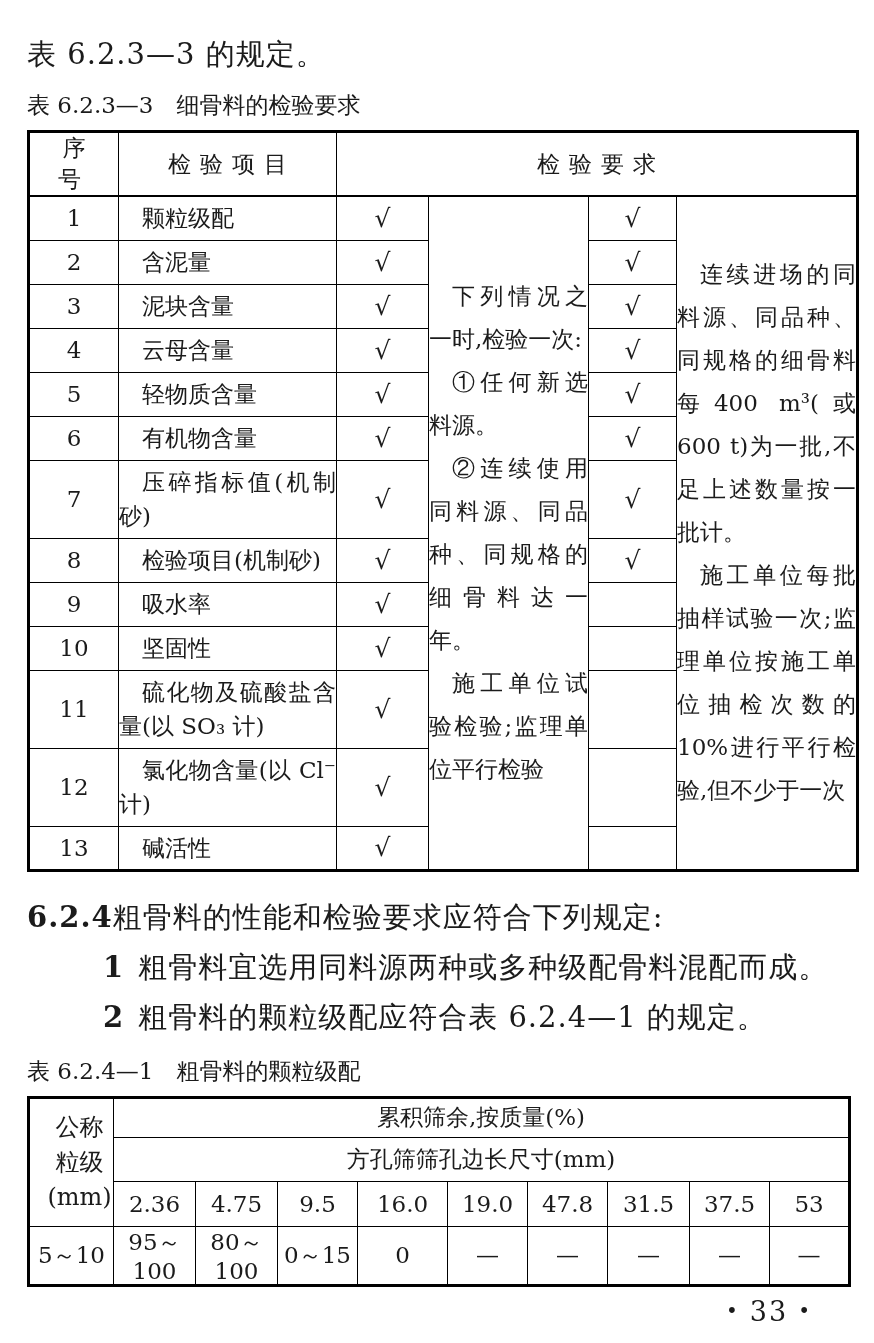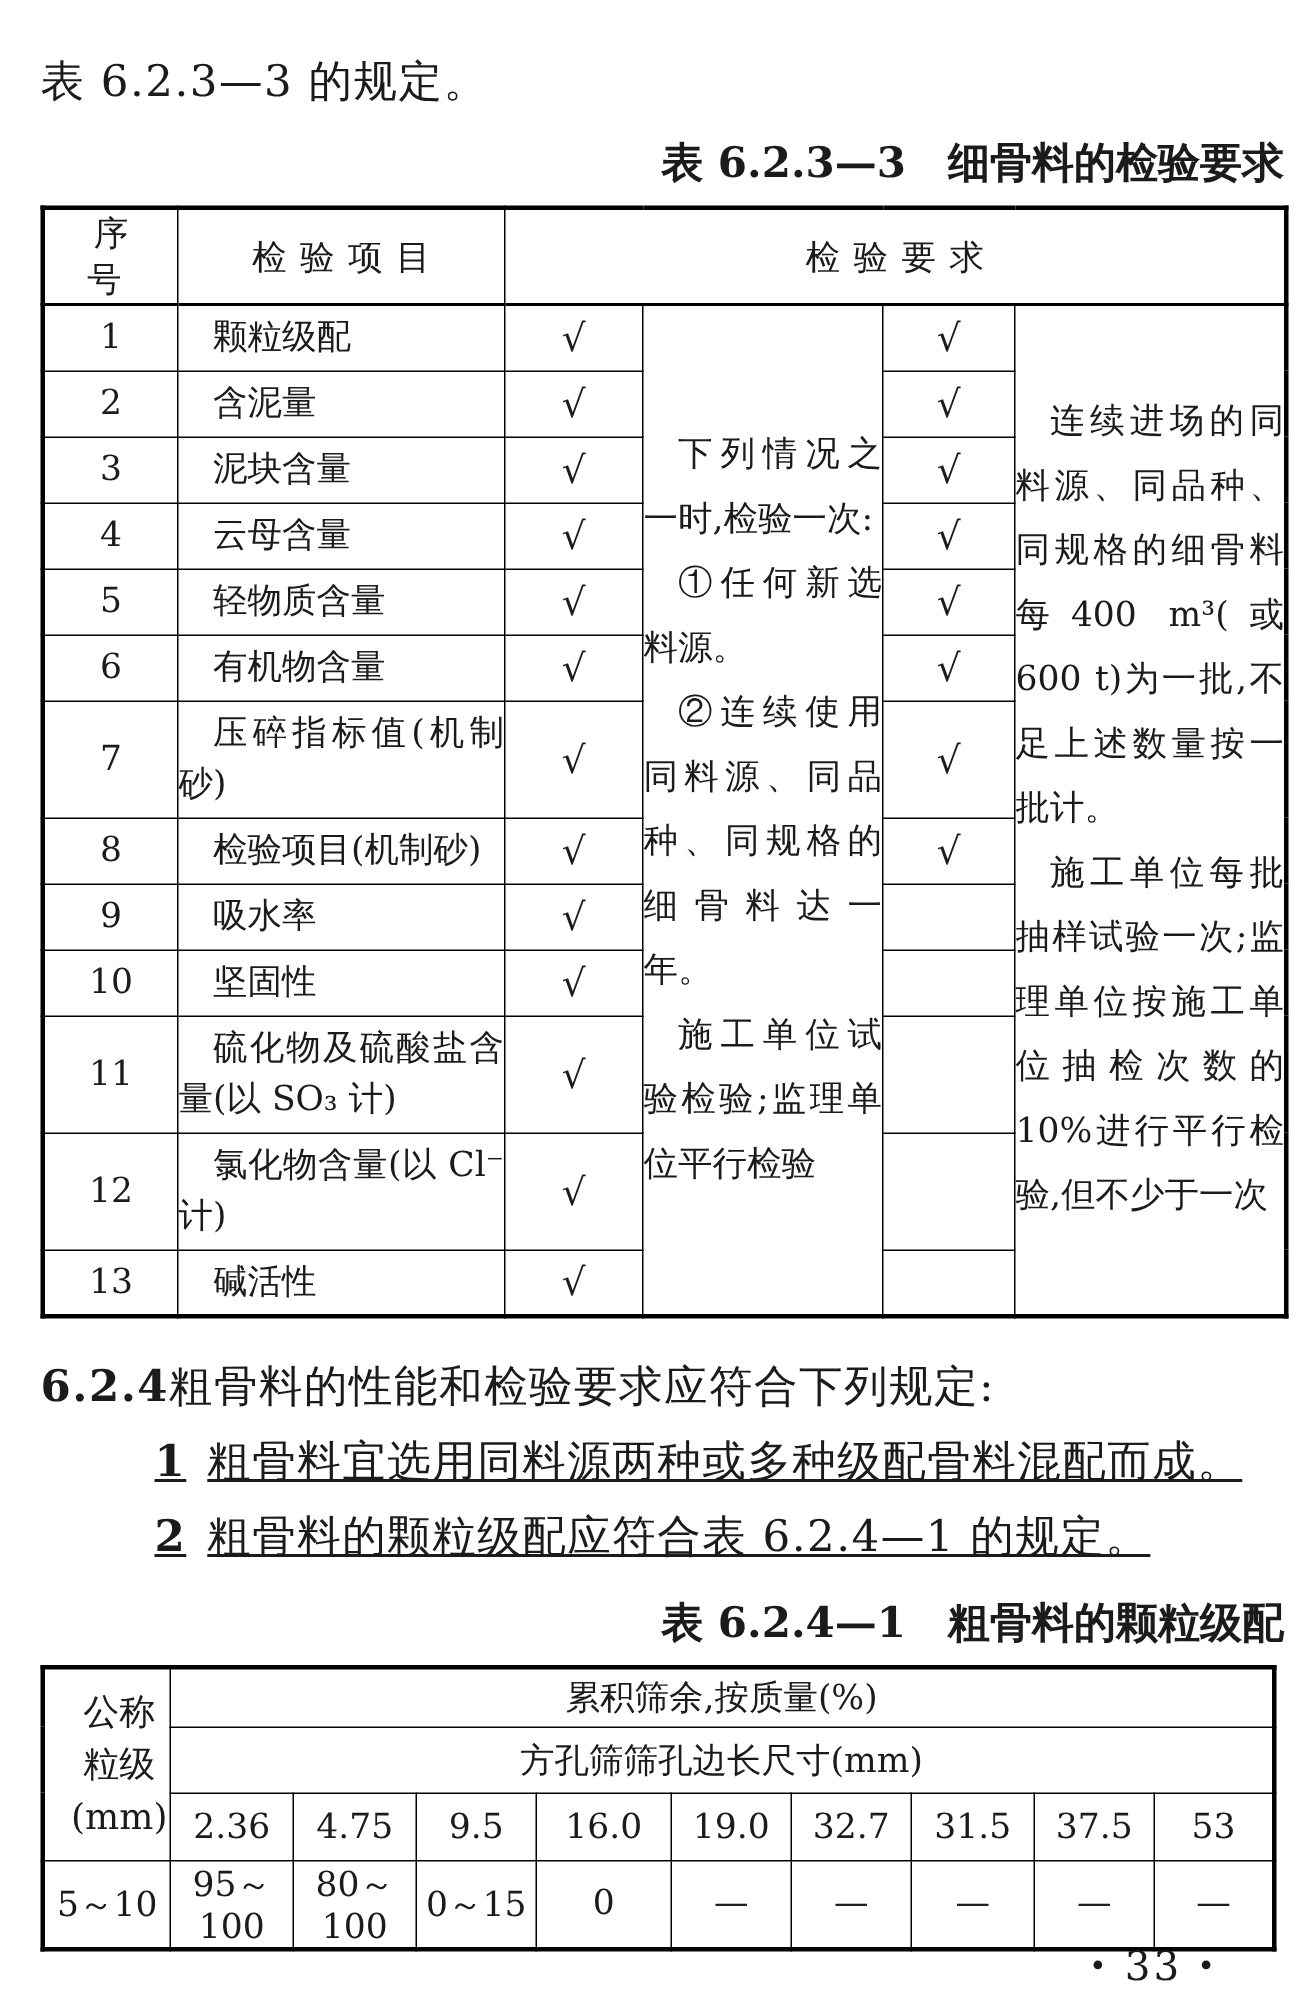--- a/index.html
+++ b/index.html
@@ -22,23 +22,23 @@
   .intro {
     margin-top: 32px;
     font-size: 29px;
     line-height: 44px;
     letter-spacing: 1px;
   }
   .intro .line1 { text-indent: 60px; }
   .intro b.clause-num { margin-right: 14px; }
   
   .tbl-caption {
-    text-align: right;
-    font-weight: bold;
-    font-size: 28px;
+    text-align: left;
+    font-weight: normal;
+    font-size: 23px;
     margin: 14px 0 9px 0;
   }
   
   table.t1 {
     border-collapse: collapse;
     table-layout: fixed;
     width: 829px;
     border: 3px solid #000;
     font-size: 23px;
   }
@@ -64,21 +64,21 @@
   td.cond p, td.batch p {
     margin: 0;
     text-indent: 23px;
     text-align: justify;
     line-height: 43px;
     font-size: 23px;
   }
   
   .sec { margin-top: 20px; font-size: 29px; line-height: 50px; letter-spacing: 1px; }
   .sec b.sec-num { }
-  .sec .sec-item { text-indent: 76px; text-decoration: underline; }
+  .sec .sec-item { text-indent: 76px; }
   .sec .sec-item b { margin-right: 14px; }
   
   table.t2 {
     border-collapse: collapse;
     table-layout: fixed;
     width: 821px;
     border: 3px solid #000;
     font-size: 23px;
     text-align: center;
   }
@@ -248,21 +248,21 @@
     </tr>
     <tr class="b2">
       <td colspan="9">方孔筛筛孔边长尺寸(mm)</td>
     </tr>
     <tr class="b3">
       <td>2.36</td>
       <td>4.75</td>
       <td>9.5</td>
       <td>16.0</td>
       <td>19.0</td>
-      <td>32.7</td>
+      <td>47.8</td>
       <td>31.5</td>
       <td>37.5</td>
       <td>53</td>
     </tr>
     <tr class="data">
       <td>5～10</td>
       <td>95～100</td>
       <td>80～100</td>
       <td>0～15</td>
       <td>0</td>

